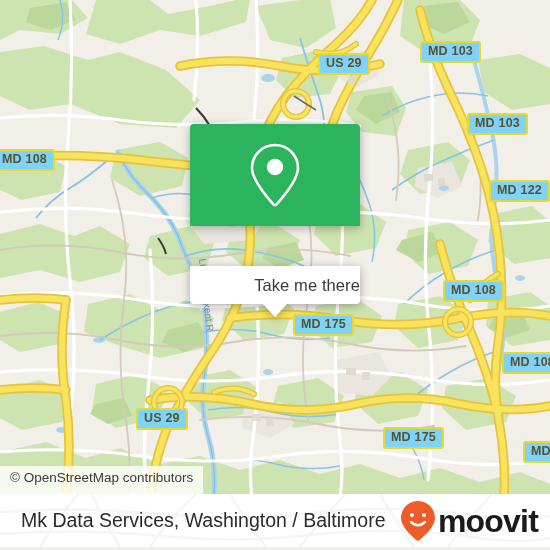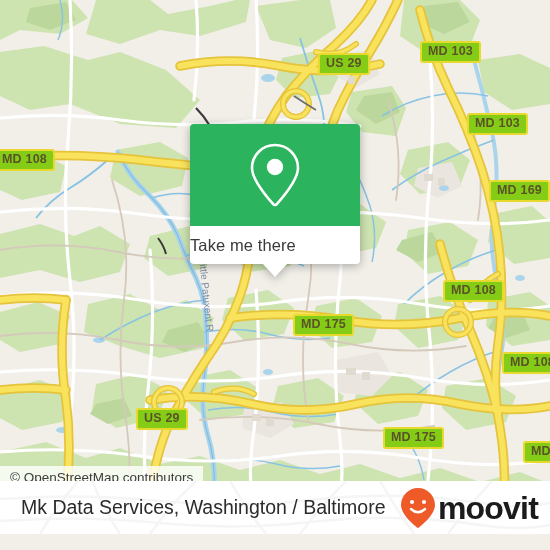--- a/index.html
+++ b/index.html
@@ -24,21 +24,21 @@
     left: 0; top: 0;
     width: 550px; height: 497px;
     background: #f2efe9;
     overflow: hidden;
   }
   #map-svg { position: absolute; left: 0; top: 0; }
 
   
   .shield {
     position: absolute;
-    background: #84cc16;
+    background: #7dd3fc;
     border: 2px solid #e8d92f;
     border-radius: 3px;
     color: #5a5328;
     font-size: 12.5px;
     font-weight: bold;
     letter-spacing: 0.2px;
     padding: 2px 6px 3px 6px;
     line-height: 13px;
     white-space: nowrap;
     font-family: "Liberation Sans", sans-serif;
@@ -68,22 +68,23 @@
     display: flex;
     align-items: center;
     justify-content: center;
   }
   #popup-bottom {
     background: #ffffff;
     height: 38px;
     border-radius: 0 0 4px 4px;
     display: flex;
     align-items: center;
-    justify-content: flex-start;
+    justify-content: flex-end;
     position: relative;
+    margin-top: 40px;
   }
   #popup-label {
     color: #3a3a3a;
     font-size: 16.5px;
     font-family: "Liberation Sans", sans-serif;
     letter-spacing: 0.1px;
   }
   #popup-tail {
     position: absolute;
     left: 50%;
@@ -104,21 +105,21 @@
     padding: 4px 10px 15px 10px;
     font-size: 13.5px;
     color: #3c3c3c;
     font-family: "Liberation Sans", sans-serif;
     white-space: nowrap;
   }
 
   
   #bottom-bar {
     position: absolute;
-    left: 0; top: 481px;
+    left: 0; top: 494px;
     width: 550px; height: 53px;
     background: #ffffff;
     overflow: hidden;
     display: flex;
     align-items: center;
   }
   #bottom-watermark {
     position: absolute;
     left: 0; top: 0;
     width: 550px; height: 53px;
@@ -369,21 +370,21 @@
       <path d="M294,96 Q306,104 316,110" stroke="#6b6b6b" stroke-width="1.6" fill="none"></path>
       <path d="M158,238 Q164,246 166,254" stroke="#3a3a3a" stroke-width="2" fill="none"></path>
     </svg>
 
     <div class="river-label" style="left:208px; top:258px; transform: rotate(84deg);">Little Patuxent R</div>
 
     <div class="shield" style="left:318px; top:53px;">US 29</div>
     <div class="shield" style="left:420px; top:41px;">MD 103</div>
     <div class="shield" style="left:467px; top:113px;">MD 103</div>
     <div class="shield" style="left:-6px;  top:149px;">MD 108</div>
-    <div class="shield" style="left:489px; top:180px;">MD 169</div>
+    <div class="shield" style="left:489px; top:180px;">MD 122</div>
     <div class="shield" style="left:443px; top:280px;">MD 108</div>
     <div class="shield" style="left:293px; top:314px;">MD 175</div>
     <div class="shield" style="left:502px; top:352px;">MD 108</div>
     <div class="shield" style="left:136px; top:408px;">US 29</div>
     <div class="shield" style="left:383px; top:427px;">MD 175</div>
     <div class="shield" style="left:523px; top:441px;">MD 1</div>
 
     <div id="popup">
       <div id="popup-top">
         <svg width="54" height="66" viewBox="0 0 54 66">

